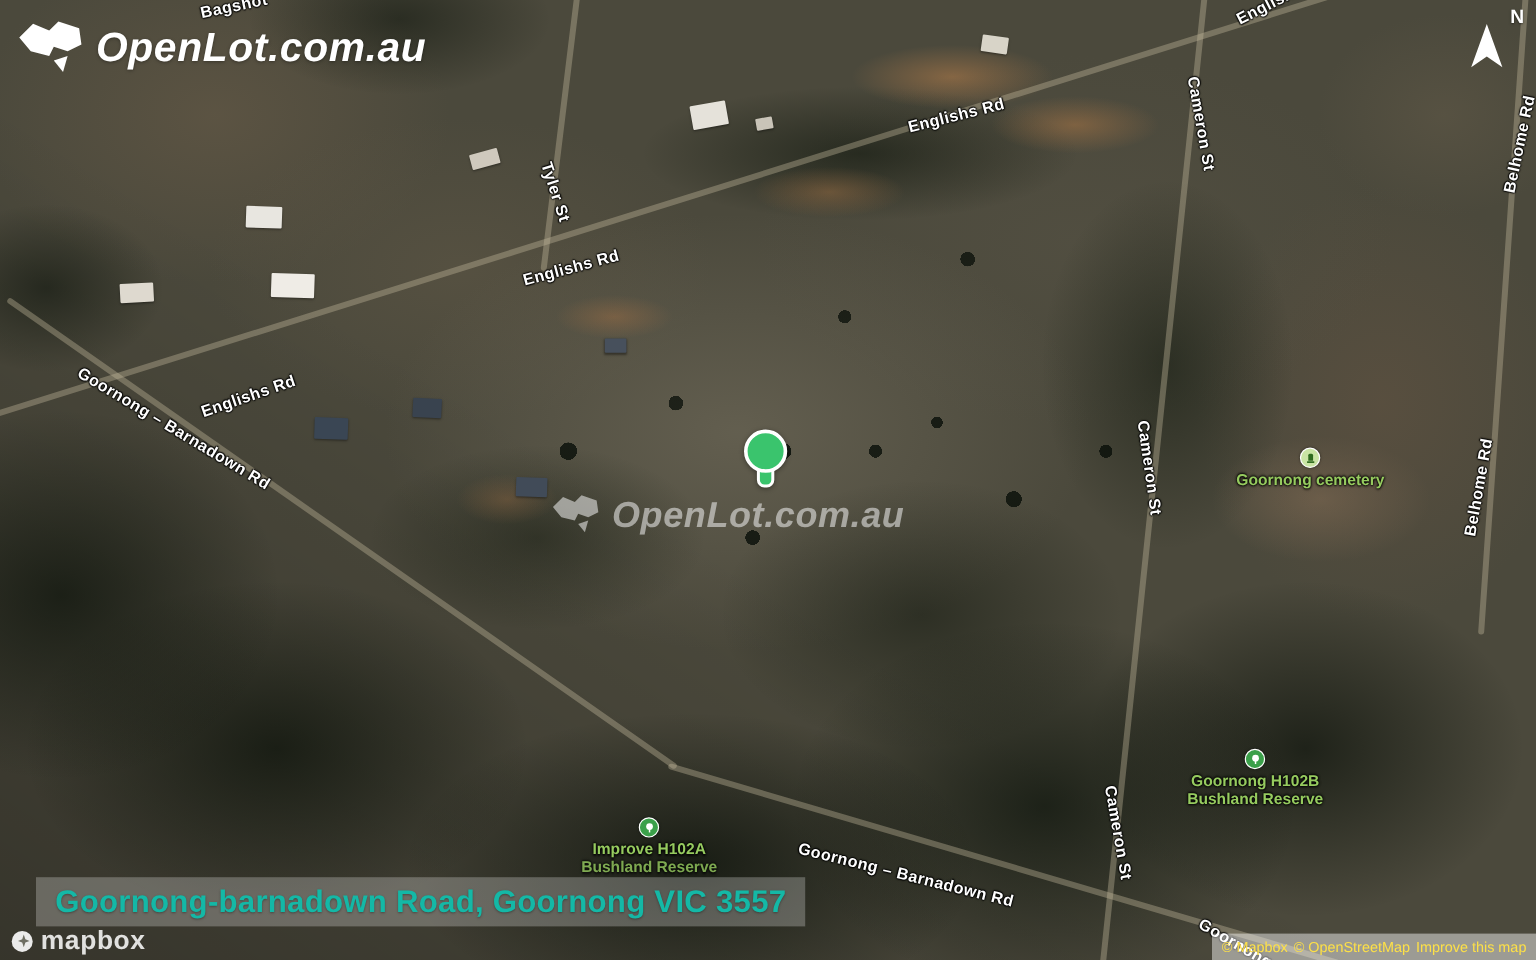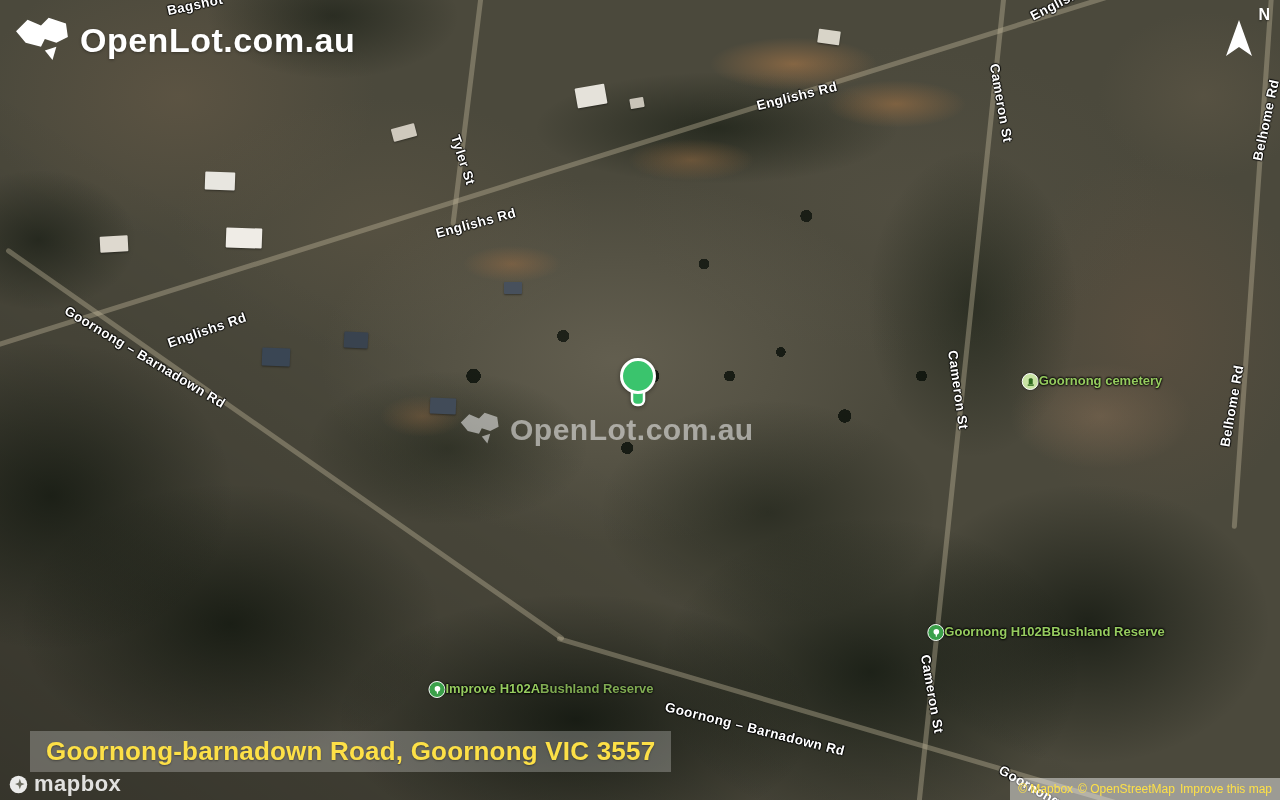--- a/index.html
+++ b/index.html
@@ -55,52 +55,52 @@
   .bld { position:absolute; border-radius:1px; box-shadow:0 1px 2px rgba(0,0,0,.4); }
   
   .rl {
     position:absolute; white-space:nowrap; color:#fff;
     font-size:13.5px; font-weight:600; letter-spacing:.4px;
     text-shadow:1px 0 1px rgba(0,0,0,.8), -1px 0 1px rgba(0,0,0,.8),
                 0 1px 1px rgba(0,0,0,.8), 0 -1px 1px rgba(0,0,0,.8);
     pointer-events:none;
   }
   .poi {
-    position:absolute; display:flex; flex-direction:row; align-items:flex-start;
+    position:absolute; display:flex; flex-direction:column; align-items:center;
     transform:translateX(-50%); pointer-events:none;
   }
   .poi-badge {
     width:17px; height:17px; border-radius:50%;
     border:1.5px solid #fff; box-shadow:0 0 2px rgba(0,0,0,.6);
     display:flex; align-items:center; justify-content:center; margin-bottom:2px;
   }
   .poi-badge.cemetery { background:#C9E4A4; }
   .poi-badge.park { background:#3BA04A; }
   .poi-text {
     color:#96CB5F; font-size:13px; font-weight:700; line-height:15px;
     white-space:nowrap; text-align:center;
     text-shadow:0 0 2px rgba(0,0,0,.95), 0 1px 2px rgba(0,0,0,.85), 0 -1px 2px rgba(0,0,0,.85);
   }
   
   .logo { position:absolute; left:12px; top:14px; display:flex; align-items:center; gap:10px; z-index:9; }
   .logo-text { color:#fff; font-size:34px; font-weight:600; letter-spacing:.5px;
-               text-shadow:0 1px 3px rgba(0,0,0,.35); }
+               text-shadow:0 1px 3px rgba(0,0,0,.35);font-style:italic; }
   .watermark { position:absolute; left:458px; top:410px; display:flex; align-items:center; gap:10px;
                opacity:.55; z-index:5; pointer-events:none; }
   .watermark .logo-text { font-size:30px; text-shadow:none; color:#f2f2f2; }
   .compass { position:absolute; left:1222px; top:6px; width:48px; height:54px; z-index:9; }
   .compass .n { position:absolute; right:0; top:0; color:#fff; font-size:16px; font-weight:700;
                 text-shadow:0 1px 2px rgba(0,0,0,.5); }
   .pin { position:absolute; left:617px; top:356px; z-index:7; filter:drop-shadow(0 1px 2px rgba(0,0,0,.4)); }
   .banner {
     position:absolute; left:30px; top:731px; height:41px; z-index:9;
     display:flex; align-items:center; padding:0 16px;
     background:rgba(255,255,255,.25);
   }
-  .banner-text { color:#fde047; font-size:26px; font-weight:600; letter-spacing:.2px;
+  .banner-text { color:#14b8a6; font-size:26px; font-weight:600; letter-spacing:.2px;
                  text-shadow:0 1px 2px rgba(0,0,0,.35); white-space:nowrap; }
   .mapbox-logo { position:absolute; left:8px; top:771px; display:flex; align-items:center; gap:5px;
                  z-index:9; text-decoration:none; }
   .mapbox-word { color:rgba(255,255,255,.85); font-size:22px; font-weight:600; letter-spacing:.5px; }
   .attrib {
     position:absolute; right:0; bottom:0; height:22px; z-index:9;
     display:flex; align-items:center; gap:5px; padding:0 8px;
     background:rgba(255,255,255,.45); font-size:12px; color:#3d3d3d;
   }
   .attrib a { color:#fde047; text-decoration:none; }

